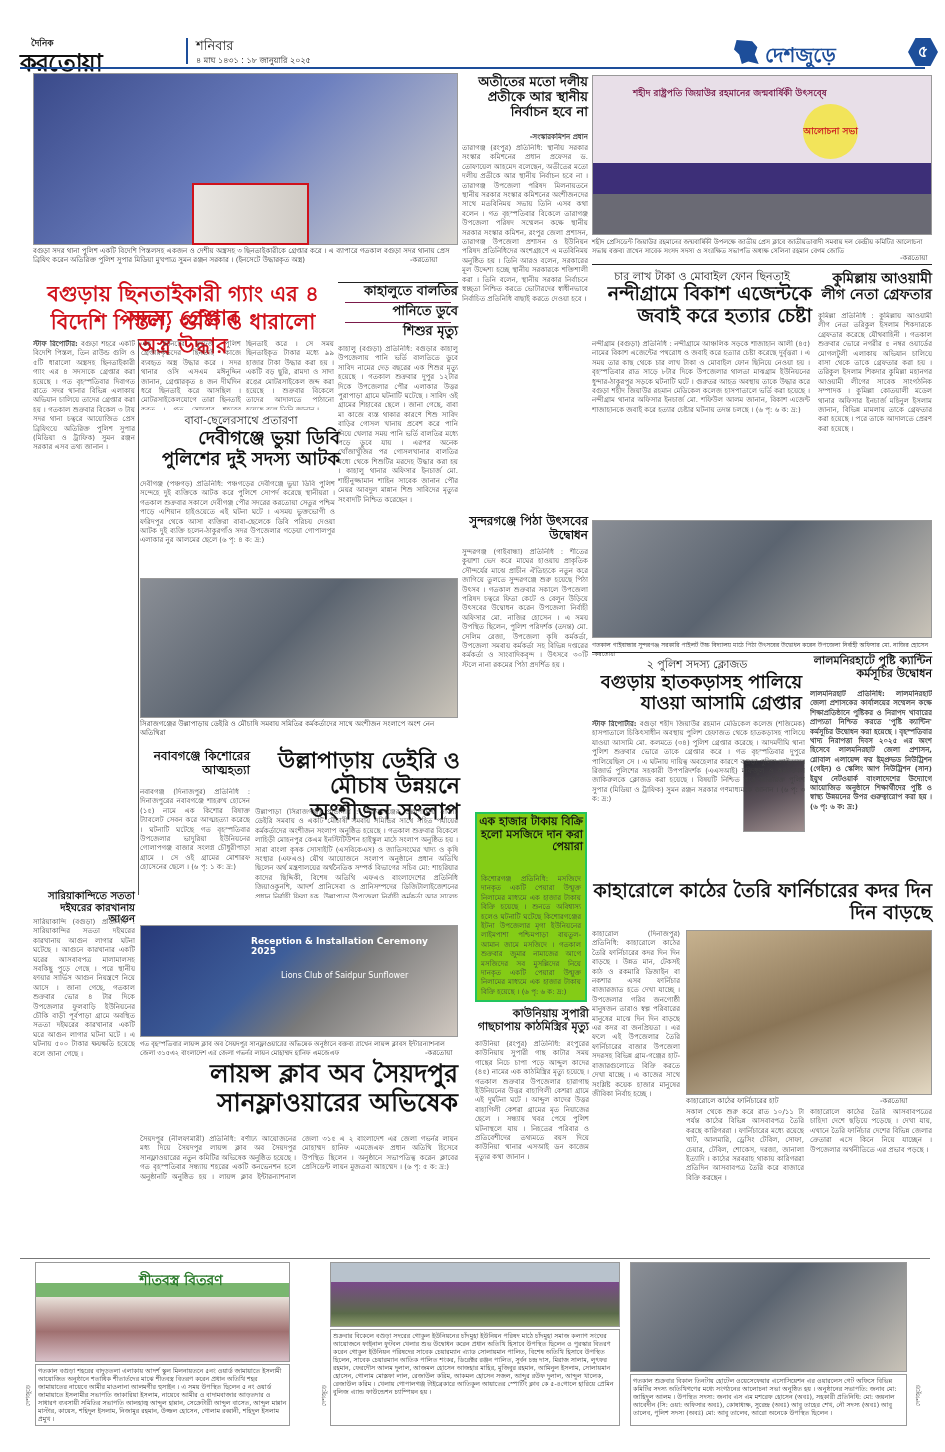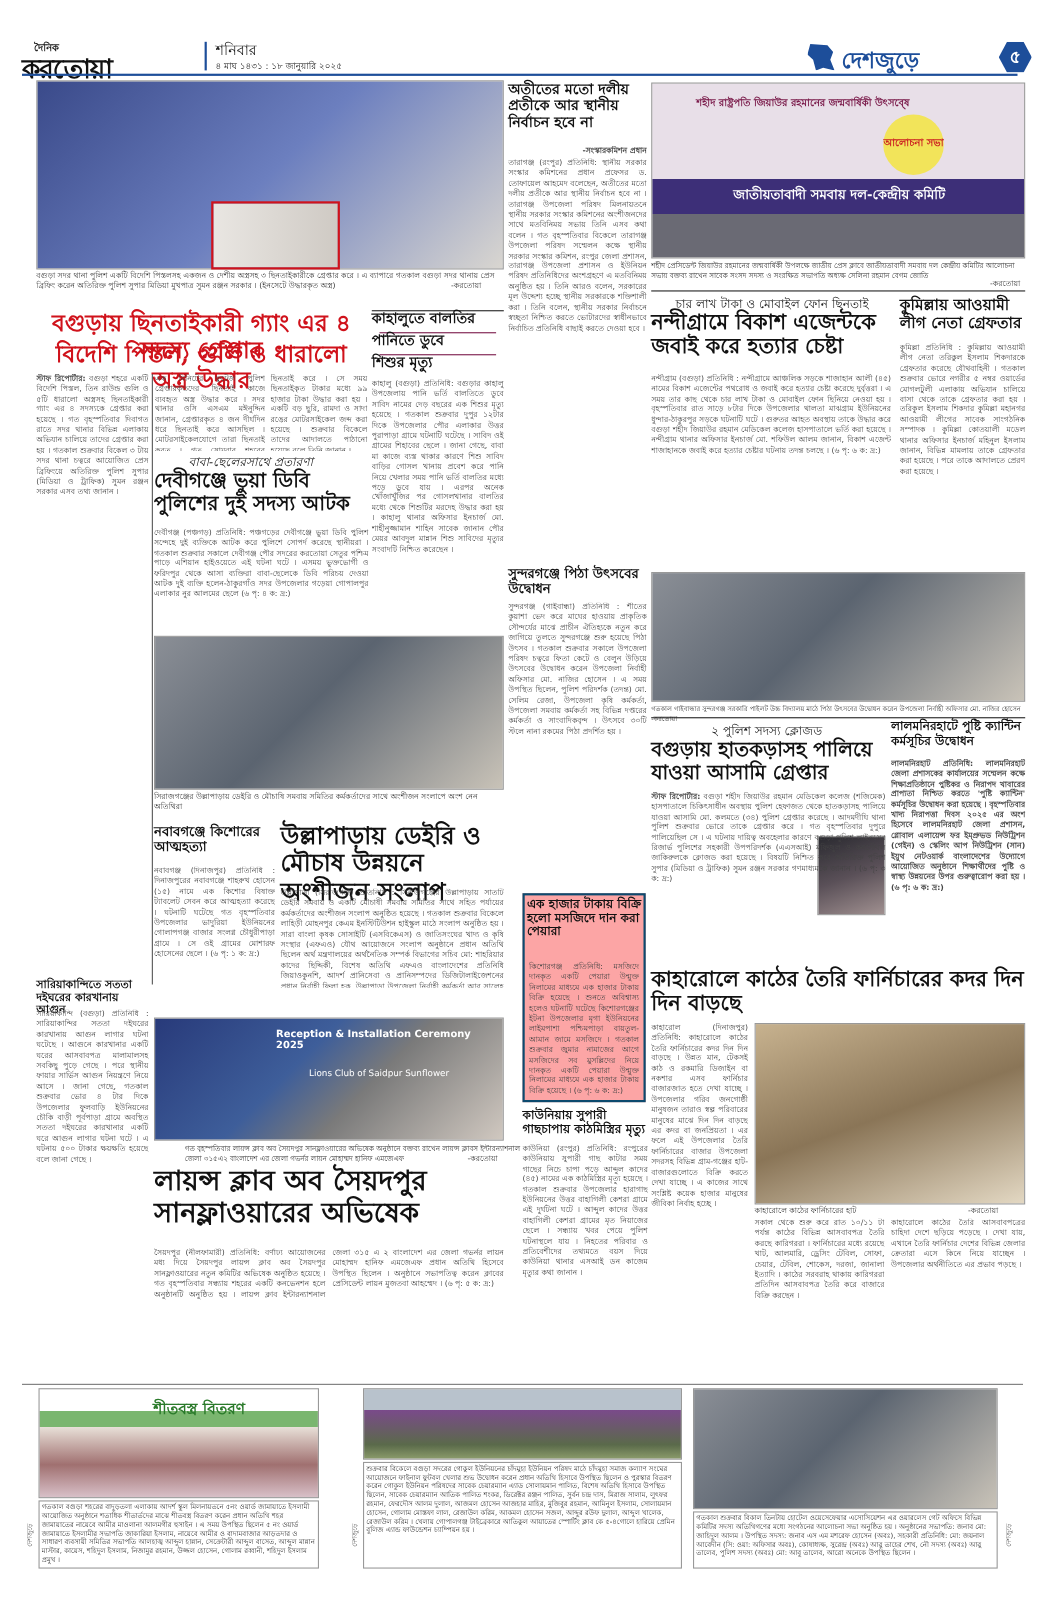--- a/index.html
+++ b/index.html
@@ -22,25 +22,25 @@
   .photo.banner { background: linear-gradient(180deg,#e8dfe8 0,#e8dfe8 55%,#3d2f78 55%,#3d2f78 75%,#6a6a74 75%); }
   .photo.green { background: linear-gradient(180deg,#fff 0,#fff 20%,#7ab66f 20%,#7ab66f 35%,#e8e0d8 35%,#a07070 70%,#d8c0c8); }
   .photo.purple { background: linear-gradient(180deg,#b8c2cc 0,#b8c2cc 30%,#7a4a8a 30%,#5a6a4a 80%,#8a9a6a); }
   .photo.dark { background: linear-gradient(160deg,#2a2a30,#5a5058 50%,#a09090); }
   .photo.lions { background: linear-gradient(135deg,#283a7a,#3e5e9a 40%,#7a7a7a 60%,#d0c8c0); }
   .inset { border: 2px solid #d0121b; background: linear-gradient(90deg,#e9e6e2,#cfcac4); }
 
   .caption { font-size: 7px; line-height: 9px; color: #333; }
   .body-text { font-size: 7px; line-height: 9.4px; color: #444; text-align: justify; overflow: hidden; }
   .hl-red { color: #d0121b; font-weight: bold; font-family: "DejaVu Serif", serif; text-align: center; line-height: 1.15; }
-  .hl { color: #111; font-weight: bold; font-family: "DejaVu Serif", serif; text-align: left; line-height: 1.15; }
+  .hl { color: #111; font-weight: bold; font-family: "DejaVu Serif", serif; text-align: right; line-height: 1.15; }
   .kicker { text-align: center; color: #222; font-family: "DejaVu Serif", serif; }
   .rule { background: #7a1a4a; height: 1px; }
   .vrule { background: #555; width: 1px; }
-  .boxed { border: 2px solid #0c4a6e; background: #fca5a5; }
+  .boxed { border: 2px solid #22c55e; background: #84cc16; }
   .cap-box { border: 1px solid #999; background: #fff; }
   .side-date { font-size: 6px; color: #555; writing-mode: vertical-rl; transform: rotate(180deg); }
 </style>
 </head>
 <body>
 
 <header class="abs masthead">
   <div class="abs logo-small">দৈনিক</div>
   <div class="abs logo-big">করতোয়া</div>
   <div class="abs mast-divider"></div>
@@ -72,21 +72,21 @@
   <div class="abs rule" style="left:338px;top:282px;width:120px;background:#222;"></div>
   <div class="abs hl" style="left:338px;top:284px;width:120px;font-size:13px;">কাহালুতে বালতির</div>
   <div class="abs rule" style="left:345px;top:302px;width:106px;"></div>
   <div class="abs hl" style="left:338px;top:304px;width:120px;font-size:13px;">পানিতে ডুবে</div>
   <div class="abs rule" style="left:345px;top:322px;width:106px;"></div>
   <div class="abs hl" style="left:338px;top:324px;width:120px;font-size:13px;">শিশুর মৃত্যু</div>
   <div class="abs body-text" style="left:338px;top:345px;width:120px;height:185px;">কাহালু (বগুড়া) প্রতিনিধি: বগুড়ার কাহালু উপজেলায় পানি ভর্তি বালতিতে ডুবে সাবিদ নামের দেড় বছরের এক শিশুর মৃত্যু হয়েছে । গতকাল শুক্রবার দুপুর ১২টার দিকে উপজেলার পৌর এলাকার উত্তর পুরাপাড়া গ্রামে ঘটনাটি ঘটেছে । সাবিদ ওই গ্রামের শিহাবের ছেলে । জানা গেছে, বাবা মা কাজে ব্যস্ত থাকার কারণে শিশু সাবিদ বাড়ির গোসল খানায় প্রবেশ করে পানি নিয়ে খেলার সময় পানি ভর্তি বালতির মধ্যে পড়ে ডুবে যায় । এরপর অনেক খোঁজাখুঁজির পর গোসলখানার বালতির মধ্যে থেকে শিশুটির মরদেহ উদ্ধার করা হয় । কাহালু থানার অফিসার ইনচার্জ মো. শাহীনুজ্জামান শাহিন সাবেক জানান পৌর মেয়র আবদুল মান্নান শিশু সাবিদের মৃত্যুর সংবাদটি নিশ্চিত করেছেন ।</div>
 </section>
 
 <section>
-  <div class="abs kicker" style="left:128px;top:412px;width:200px;font-size:11px;font-style:italic;">বাবা-ছেলেরসাথে প্রতারণা</div>
+  <div class="abs kicker" style="left:141px;top:412px;width:200px;font-size:11px;">বাবা-ছেলেরসাথে প্রতারণা</div>
   <div class="abs hl" style="left:140px;top:428px;width:200px;font-size:18px;">দেবীগঞ্জে ভুয়া ডিবি পুলিশের দুই সদস্য আটক</div>
   <div class="abs body-text" style="left:140px;top:480px;width:195px;height:95px;">
     <span>দেবীগঞ্জ (পঞ্চগড়) প্রতিনিধি: পঞ্চগড়ের দেবীগঞ্জে ভুয়া ডিবি পুলিশ সন্দেহে দুই ব্যক্তিকে আটক করে পুলিশে সোপর্দ করেছে স্থানীয়রা । গতকাল শুক্রবার সকালে দেবীগঞ্জ পৌর সদরের করতোয়া সেতুর পশ্চিম পাড়ে এশিয়ান হাইওয়েতে এই ঘটনা ঘটে । এসময় ভুক্তভোগী ও ফরিদপুর থেকে আসা ব্যক্তিরা বাবা-ছেলেকে ডিবি পরিচয় দেওয়া আটক দুই ব্যক্তি হলেন-ঠাকুরগাঁও সদর উপজেলার গড়েয়া গোপালপুর এলাকার নুর আলমের ছেলে</span>
     <span>(৬ পৃ: ৪ ক: দ্র:)</span>
   </div>
 </section>
 
 <div class="abs photo" style="left:140px;top:578px;width:318px;height:140px;"></div>
 <div class="abs caption" style="left:140px;top:720px;width:318px;">সিরাজগঞ্জের উল্লাপাড়ায় ডেইরি ও মৌচাষি সমবায় সমিতির কর্মকর্তাদের সাথে অংশীজন সংলাপে অংশ নেন অতিথিরা</div>
 
@@ -100,21 +100,20 @@
   <div class="abs hl" style="left:462px;top:515px;width:126px;font-size:12px;">সুন্দরগঞ্জে পিঠা উৎসবের উদ্বোধন</div>
   <div class="abs body-text" style="left:462px;top:548px;width:126px;height:270px;">সুন্দরগঞ্জ (গাইবান্ধা) প্রতিনিধি : শীতের কুয়াশা ভেদ করে মাঘের হাওয়ায় প্রাকৃতিক সৌন্দর্যের মাঝে প্রাচীন ঐতিহ্যকে নতুন করে জাগিয়ে তুলতে সুন্দরগঞ্জে শুরু হয়েছে পিঠা উৎসব । গতকাল শুক্রবার সকালে উপজেলা পরিষদ চত্বরে ফিতা কেটে ও বেলুন উড়িয়ে উৎসবের উদ্বোধন করেন উপজেলা নির্বাহী অফিসার মো. নাজির হোসেন । এ সময় উপস্থিত ছিলেন, পুলিশ পরিদর্শক (তদন্ত) মো. সেলিম রেজা, উপজেলা কৃষি কর্মকর্তা, উপজেলা সমবায় কর্মকর্তা সহ বিভিন্ন দপ্তরের কর্মকর্তা ও সাংবাদিকবৃন্দ । উৎসবে ৩০টি স্টলে নানা রকমের পিঠা প্রদর্শিত হয় ।</div>
   <div class="abs photo" style="left:592px;top:520px;width:340px;height:118px;"></div>
   <div class="abs caption" style="left:592px;top:640px;width:340px;font-size:6px;">গতকাল গাইবান্ধার সুন্দরগঞ্জ সরকারি পাইলট উচ্চ বিদ্যালয় মাঠে পিঠা উৎসবের উদ্বোধন করেন উপজেলা নির্বাহী অফিসার মো. নাজির হোসেন -করতোয়া</div>
 </section>
 
 <section>
   <div class="abs photo banner" style="left:592px;top:75px;width:340px;height:160px;">
     <div class="abs" style="left:40px;top:10px;width:280px;font-size:9px;color:#7a1a4a;font-weight:bold;">শহীদ রাষ্ট্রপতি জিয়াউর রহমানের জন্মবার্ষিকী উৎসব্ষে</div>
     <div class="abs" style="left:210px;top:28px;width:55px;height:55px;border-radius:50%;background:#f2e45a;color:#c22;font-size:9px;text-align:center;line-height:55px;font-weight:bold;">আলোচনা সভা</div>
-    <div class="abs" style="left:10px;top:92px;width:320px;font-size:12px;color:#fff;font-weight:bold;text-align:center;">জাতীয়তাবাদী সমবায় দল-কেন্দ্রীয় কমিটি</div>
   </div>
   <div class="abs caption" style="left:592px;top:238px;width:340px;font-size:6.5px;">শহীদ প্রেসিডেন্ট জিয়াউর রহমানের জন্মবার্ষিকী উপলক্ষে জাতীয় প্রেস ক্লাবে জাতীয়তাবাদী সমবায় দল কেন্দ্রীয় কমিটির আলোচনা সভায় বক্তব্য রাখেন সাবেক সংসদ সদস্য ও সংরক্ষিত সভাপতি অধ্যক্ষ সেলিনা রহমান বেগম জোতি</div>
   <div class="abs caption" style="left:900px;top:254px;">-করতোয়া</div>
   <div class="abs" style="left:592px;top:264px;width:340px;height:1px;background:#222;"></div>
 </section>
 
 <section>
   <div class="abs kicker" style="left:592px;top:268px;width:220px;font-size:11px;">চার লাখ টাকা ও মোবাইল ফোন ছিনতাই</div>
   <div class="abs hl" style="left:592px;top:283px;width:220px;font-size:19px;">নন্দীগ্রামে বিকাশ এজেন্টকে জবাই করে হত্যার চেষ্টা</div>
   <div class="abs body-text" style="left:592px;top:340px;width:218px;height:175px;">
@@ -175,21 +174,21 @@
 <section>
   <div class="abs hl" style="left:33px;top:890px;width:102px;font-size:10px;">সারিয়াকান্দিতে সততা দইঘরের কারখানায় আগুন</div>
   <div class="abs body-text" style="left:33px;top:918px;width:102px;height:335px;">সারিয়াকান্দি (বগুড়া) প্রতিনিধি : সারিয়াকান্দির সততা দইঘরের কারখানায় আগুন লাগার ঘটনা ঘটেছে । আগুনে কারখানার একটি ঘরের আসবাবপত্র মালামালসহ সবকিছু পুড়ে গেছে । পরে স্থানীয় ফায়ার সার্ভিস আগুন নিয়ন্ত্রণে নিয়ে আসে । জানা গেছে, গতকাল শুক্রবার ভোর ৪ টার দিকে উপজেলার ফুলবাড়ি ইউনিয়নের চৌকি বাড়ী পূর্বপাড়া গ্রামে অবস্থিত সততা দইঘরের কারখানার একটি ঘরে আগুন লাগার ঘটনা ঘটে । এ ঘটনায় ৫০০ টাকার ক্ষয়ক্ষতি হয়েছে বলে জানা গেছে ।</div>
 </section>
 
 <section>
   <div class="abs photo lions" style="left:140px;top:925px;width:318px;height:112px;">
     <div class="abs" style="left:110px;top:10px;width:200px;font-size:9px;color:#fff;font-weight:bold;">Reception &amp; Installation Ceremony 2025</div>
     <div class="abs" style="left:140px;top:45px;width:170px;font-size:8px;color:#fff;">Lions Club of Saidpur Sunflower</div>
   </div>
-  <div class="abs caption" style="left:140px;top:1040px;width:318px;font-size:6.5px;margin-left:28px;">গত বৃহস্পতিবার লায়ন্স ক্লাব অব সৈয়দপুর সানফ্লাওয়ারের অভিষেক অনুষ্ঠানে বক্তব্য রাখেন লায়ন্স ক্লাবস ইন্টারন্যাশনাল জেলা ৩১৫এ২ বাংলাদেশ এর জেলা গভর্নর লায়ন মোহাম্মদ হানিফ এমজেএফ</div>
+  <div class="abs caption" style="left:140px;top:1040px;width:318px;font-size:6.5px;">গত বৃহস্পতিবার লায়ন্স ক্লাব অব সৈয়দপুর সানফ্লাওয়ারের অভিষেক অনুষ্ঠানে বক্তব্য রাখেন লায়ন্স ক্লাবস ইন্টারন্যাশনাল জেলা ৩১৫এ২ বাংলাদেশ এর জেলা গভর্নর লায়ন মোহাম্মদ হানিফ এমজেএফ</div>
   <div class="abs caption" style="left:425px;top:1049px;">-করতোয়া</div>
   <div class="abs hl" style="left:140px;top:1060px;width:318px;font-size:25px;">লায়ন্স ক্লাব অব সৈয়দপুর সানফ্লাওয়ারের অভিষেক</div>
   <div class="abs body-text" style="left:140px;top:1135px;width:318px;height:118px;column-count:2;column-gap:6px;">
     <span>সৈয়দপুর (নীলফামারী) প্রতিনিধি: বর্ণাঢ্য আয়োজনের মধ্য দিয়ে সৈয়দপুর লায়ন্স ক্লাব অব সৈয়দপুর সানফ্লাওয়ারের নতুন কমিটির অভিষেক অনুষ্ঠিত হয়েছে । গত বৃহস্পতিবার সন্ধ্যায় শহরের একটি কনভেনশন হলে অনুষ্ঠানটি অনুষ্ঠিত হয় । লায়ন্স ক্লাব ইন্টারন্যাশনাল জেলা ৩১৫ এ ২ বাংলাদেশ এর জেলা গভর্নর লায়ন মোহাম্মদ হানিফ এমজেএফ প্রধান অতিথি হিসেবে উপস্থিত ছিলেন । অনুষ্ঠানে সভাপতিত্ব করেন ক্লাবের প্রেসিডেন্ট লায়ন মুজতবা আহম্মেদ ।</span>
     <span>(৬ পৃ: ৫ ক: দ্র:)</span>
   </div>
 </section>
 
 <section>
   <div class="abs hl" style="left:475px;top:1008px;width:114px;font-size:11px;">কাউনিয়ায় সুপারী গাছচাপায় কাঠমিস্ত্রির মৃত্যু</div>

